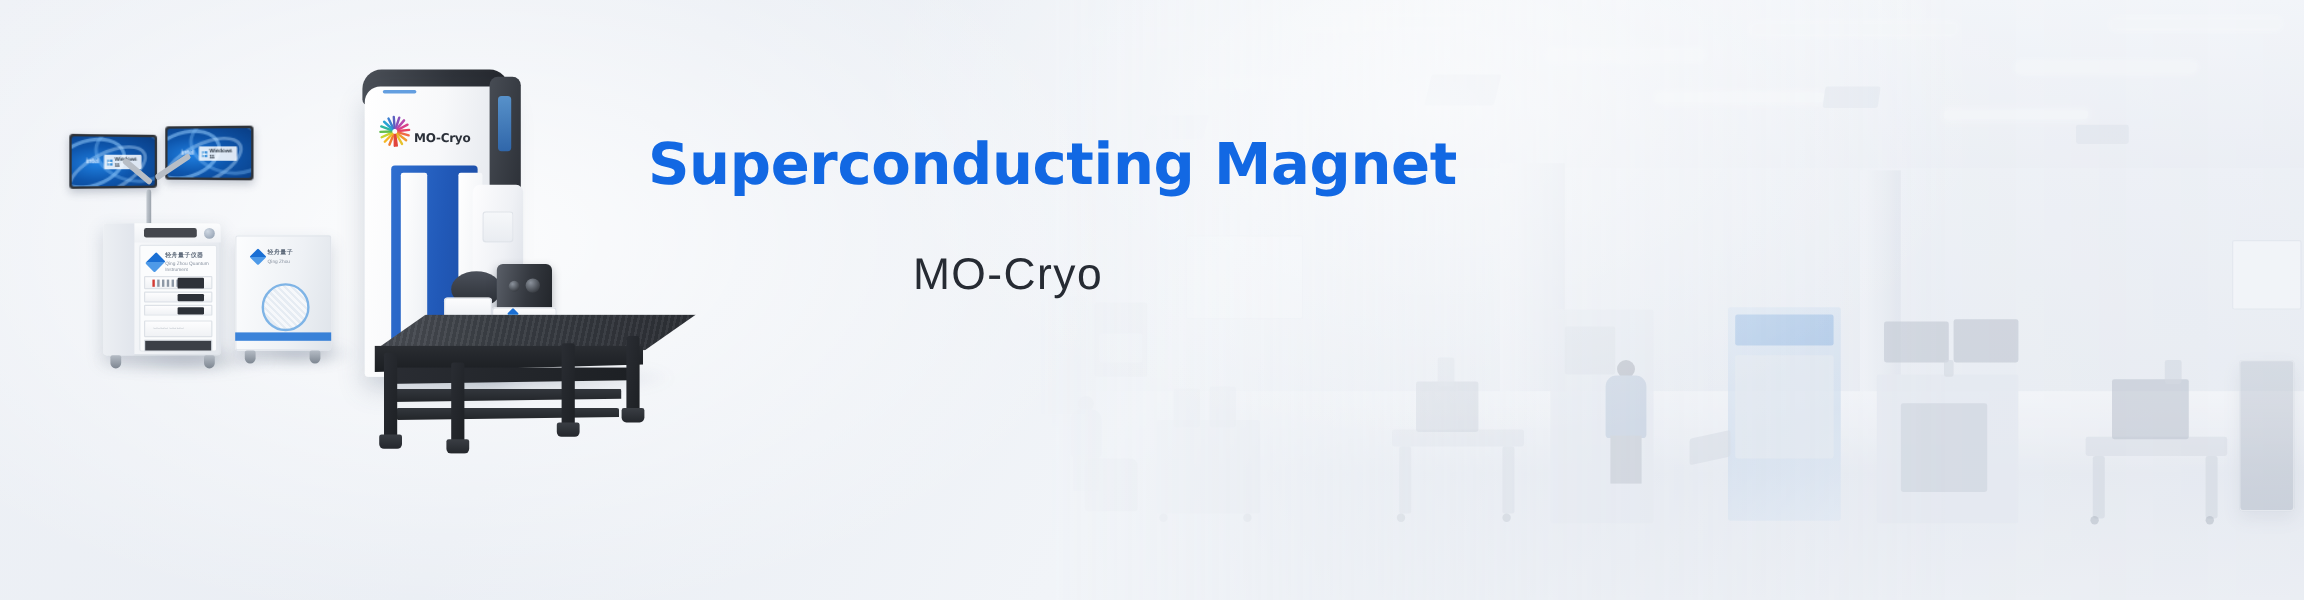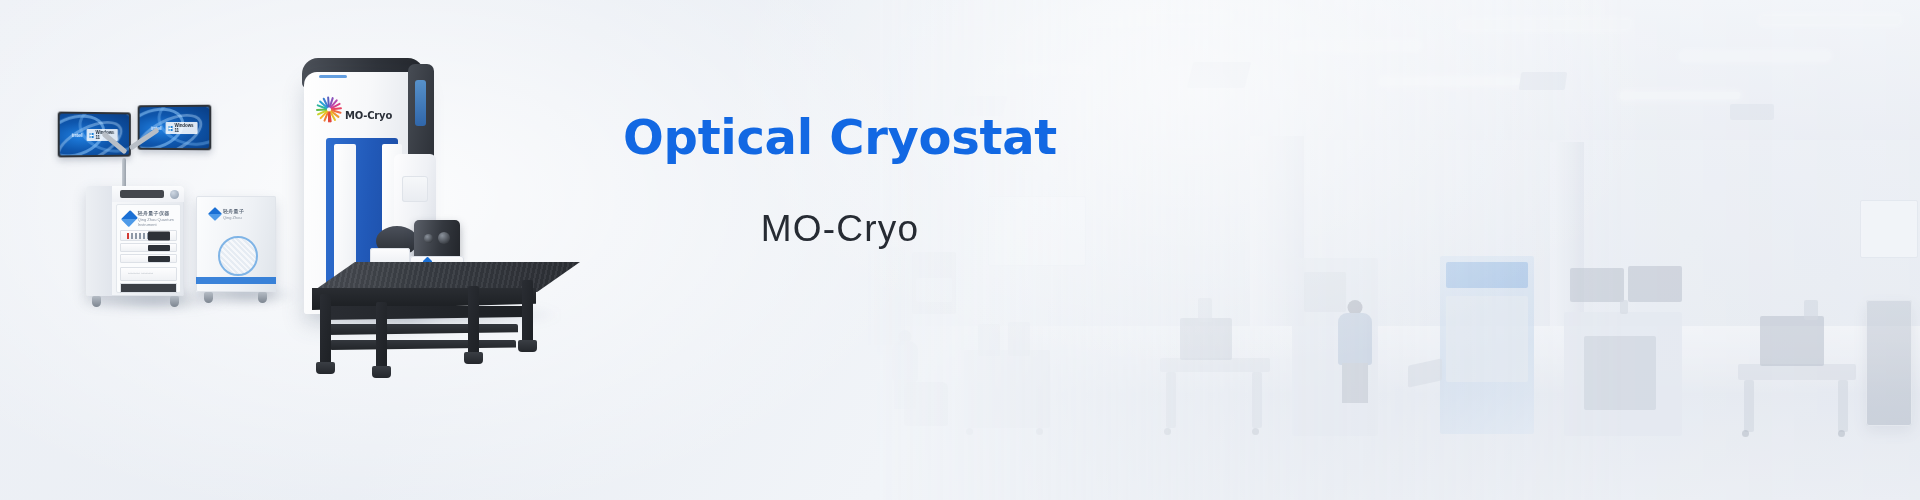--- a/index.html
+++ b/index.html
@@ -348,21 +348,21 @@
       <div class="wheel" style="left:882px; top:430px;"></div>
         <div class="wheel" style="left:978px; top:430px;"></div>
       <div class="eq rack" style="left:1006px; top:300px; width:46px; height:126px;"></div>
     </div>
   </div>
 
   <div class="bg-sheen"></div>
 
   <div class="text-block">
     <div class="headline">
-      <span class="ln2">Optical Cryostat</span>
+      <span>Superconducting Magnet</span>
     </div>
     <div class="subtitle">MO-Cryo</div>
   </div>
 
   <div class="product-stage">
 
     <div class="shadowblob" style="left:78px;  top:288px; width:152px; height:24px;"></div>
     <div class="shadowblob" style="left:196px; top:285px; width:102px; height:20px;"></div>
     <div class="shadowblob" style="left:296px; top:300px; width:268px; height:30px;"></div>
 

